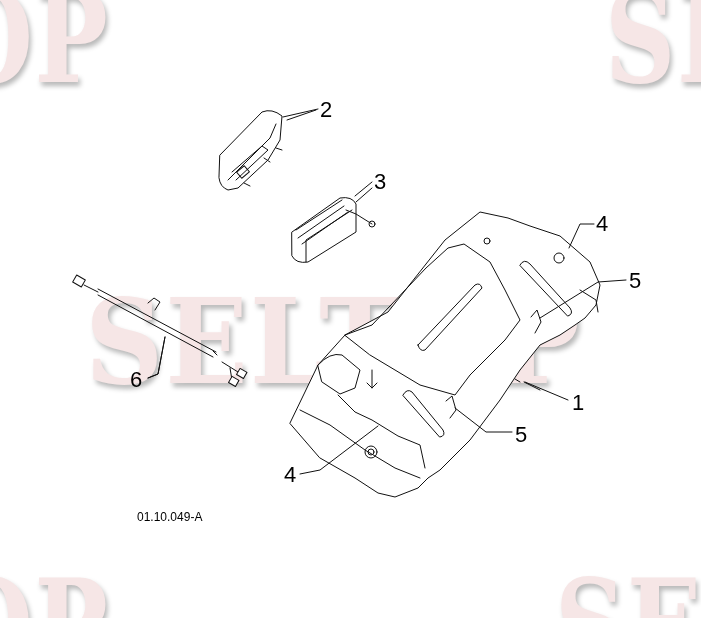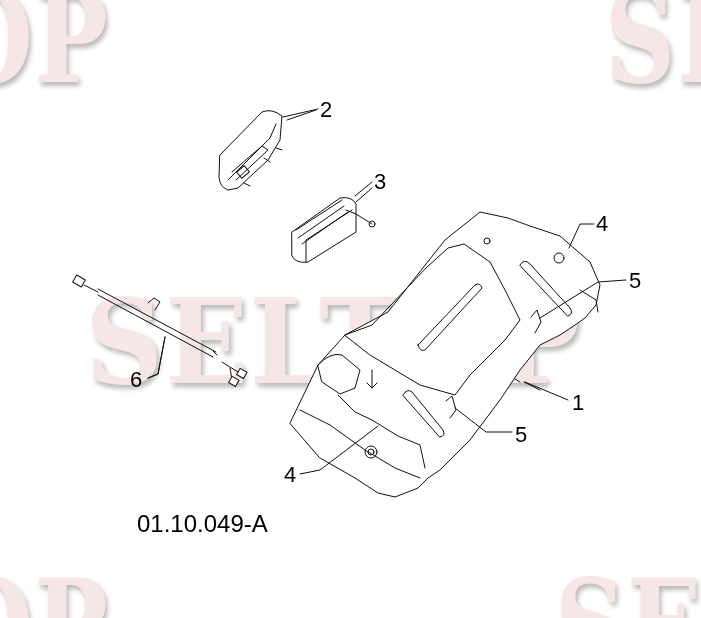--- a/index.html
+++ b/index.html
@@ -8,21 +8,21 @@
   .wm { position: absolute; font-family: "DejaVu Serif", "Liberation Serif", serif;
         font-weight: bold; color: #f6e6e6; letter-spacing: 2px;
         text-shadow: 3px 4px 6px rgba(0,0,0,0.28); white-space: nowrap; line-height: 1; }
   .wm-tl { left: -52px; top: -24px; font-size: 125px; transform: scaleX(0.78); transform-origin: left top; }
   .wm-tr { left: 605px; top: -24px; font-size: 125px; transform: scaleX(0.78); transform-origin: left top; }
   .wm-mid { left: 85px; top: 283px; font-size: 118px; transform: scaleX(0.92); transform-origin: left top; }
   .wm-bl { left: -52px; top: 563px; font-size: 125px; transform: scaleX(0.78); transform-origin: left top; }
   .wm-br { left: 555px; top: 563px; font-size: 125px; transform: scaleX(0.78); transform-origin: left top; }
   svg.drawing { position: absolute; left: 0; top: 0; }
   .callout { position: absolute; font-size: 22px; color: #000; line-height: 1; }
-  .ref { position: absolute; left: 137px; top: 510px; font-size: 24px; color: #000; }
+  .ref { position: absolute; left: 137px; top: 510px; font-size: 12px; color: #000; }
 </style>
 </head>
 <body>
 
 <div class="wm wm-tl">OP</div>
 <div class="wm wm-tr">SE</div>
 <div class="wm wm-mid">SELTOP</div>
 <div class="wm wm-bl">OP</div>
 <div class="wm wm-br">SE</div>
 

